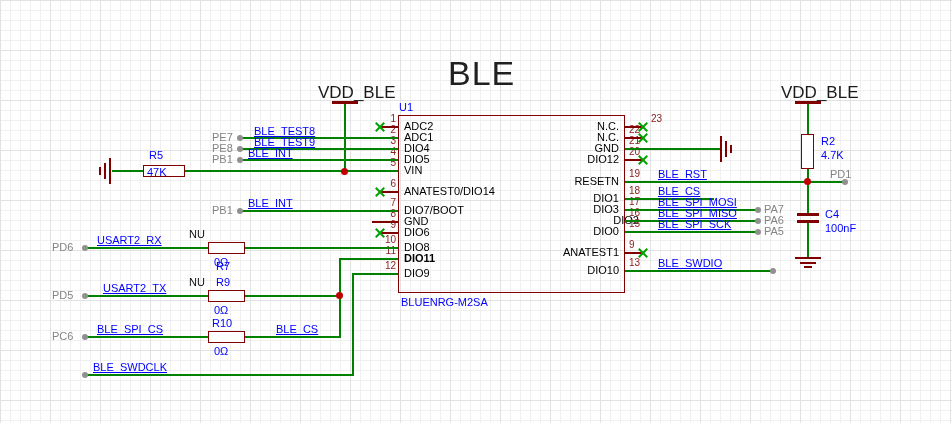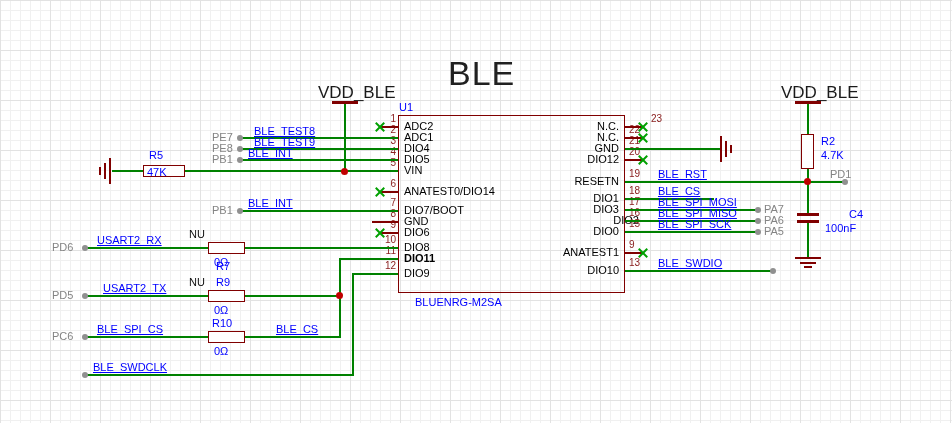--- a/index.html
+++ b/index.html
@@ -44,21 +44,21 @@
 </style>
 </head>
 <body>
 
 <div id="canvas">
 
   <div class="title" style="left:448px;top:58px;">BLE</div>
 
   <div class="chipbody" style="left:398px;top:115px;width:227px;height:178px;"></div>
   <div class="ref" style="left:399px;top:101px;">U1</div>
-  <div class="ref" style="left:415px;top:296px;">BLUENRG-M2SA</div>
+  <div class="ref" style="left:401px;top:296px;">BLUENRG-M2SA</div>
 
   <span class="pinname" style="left:404px;top:120px;">ADC2</span>
   <span class="pinname" style="left:404px;top:131px;">ADC1</span>
   <span class="pinname" style="left:404px;top:142px;">DIO4</span>
   <span class="pinname" style="left:404px;top:153px;">DIO5</span>
   <span class="pinname" style="left:404px;top:164px;">VIN</span>
   <span class="pinname" style="left:404px;top:185px;">ANATEST0/DIO14</span>
   <span class="pinname" style="left:404px;top:204px;">DIO7/BOOT</span>
   <span class="pinname" style="left:404px;top:215px;">GND</span>
   <span class="pinname" style="left:404px;top:226px;">DIO6</span>
@@ -185,21 +185,21 @@
   <div class="res" style="left:208px;top:331px;width:37px;height:12px;"></div>
   <div class="ref" style="left:212px;top:317px;">R10</div>
   <div class="ref" style="left:214px;top:345px;">0Ω</div>
 
   <div class="res" style="left:801px;top:134px;width:13px;height:35px;"></div>
   <div class="ref" style="left:821px;top:135px;">R2</div>
   <div class="ref" style="left:821px;top:149px;">4.7K</div>
 
   <div class="cplate" style="left:797px;top:213px;width:22px;"></div>
   <div class="cplate" style="left:797px;top:220px;width:22px;"></div>
-  <div class="ref" style="left:825px;top:208px;margin-left:24px;">C4</div>
+  <div class="ref" style="left:825px;top:208px;">C4</div>
   <div class="ref" style="left:825px;top:222px;">100nF</div>
 
   <div class="netlabel" style="left:254px;top:125px;">BLE_TEST8</div>
   <div class="netlabel" style="left:254px;top:136px;">BLE_TEST9</div>
   <div class="netlabel" style="left:248px;top:147px;">BLE_INT</div>
   <div class="netlabel" style="left:248px;top:197px;">BLE_INT</div>
   <div class="netlabel" style="left:97px;top:234px;">USART2_RX</div>
   <div class="netlabel" style="left:97px;top:282px;margin-left:6px;">USART2_TX</div>
   <div class="netlabel" style="left:97px;top:323px;">BLE_SPI_CS</div>
   <div class="netlabel" style="left:276px;top:323px;">BLE_CS</div>

